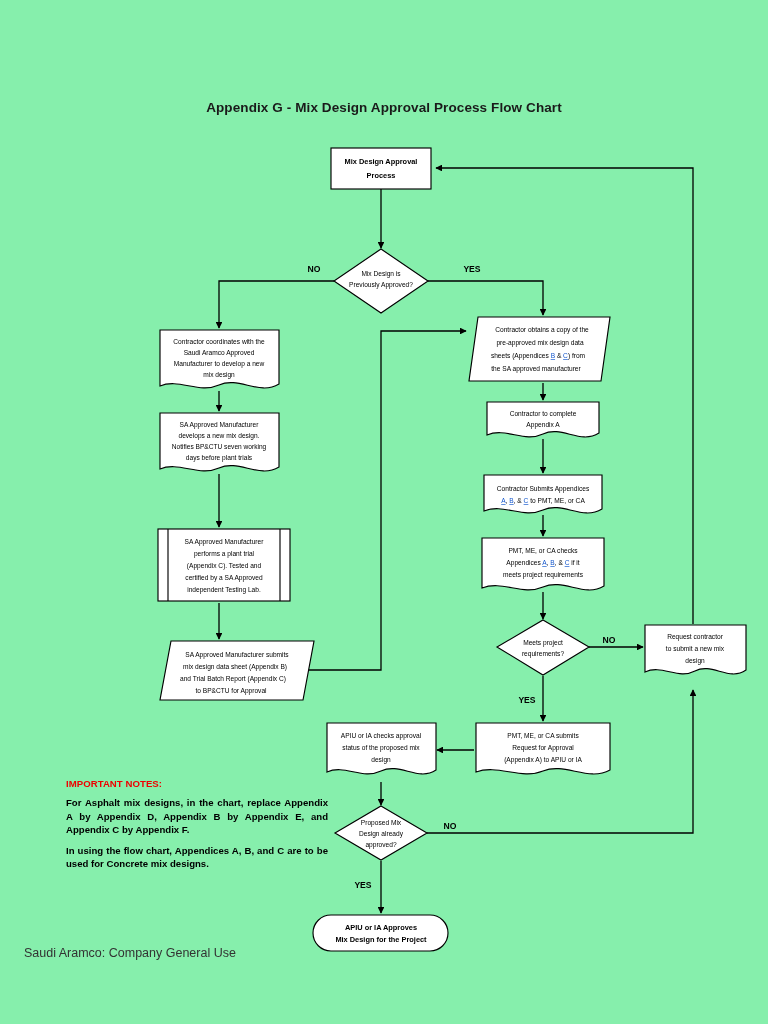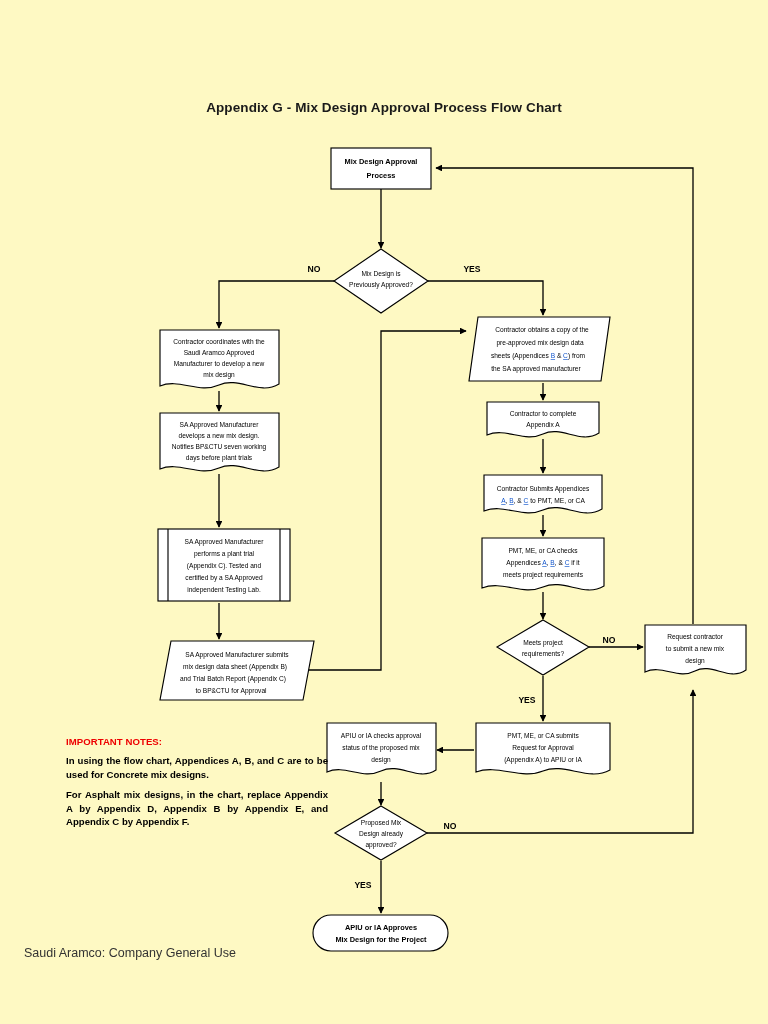--- a/index.html
+++ b/index.html
@@ -12,21 +12,21 @@
     height: 1024px;
     position: relative;
     font-family: "Liberation Sans", sans-serif;
     color: #000000;
     overflow: hidden;
   }
   #page {
     position: relative;
     width: 768px;
     height: 1024px;
-    background: #fef9c3;
+    background: #86efac;
   }
   #chart-title {
     position: absolute;
     left: 0;
     top: 100px;
     width: 768px;
     text-align: center;
     font-size: 13.5px;
     font-weight: bold;
     letter-spacing: 0.1px;
@@ -35,21 +35,21 @@
   #flow-svg {
     position: absolute;
     left: 0;
     top: 0;
     width: 768px;
     height: 1024px;
   }
   #notes-block {
     position: absolute;
     left: 66px;
-    top: 736px;
+    top: 778px;
     width: 262px;
   }
   #notes-title {
     color: #ee0000;
     font-weight: bold;
     font-size: 9.6px;
     margin-bottom: 7px;
     letter-spacing: 0.05px;
   }
   .note-para {
@@ -269,19 +269,19 @@
 
     <g>
       <rect class="shape" x="313" y="915" width="135" height="36" rx="18" ry="18"></rect>
       <text class="node-text bold" x="381" y="930">APIU or IA Approves</text>
       <text class="node-text bold" x="381" y="942">Mix Design for the Project</text>
     </g>
   </svg>
 
   <div id="notes-block">
     <div id="notes-title">IMPORTANT NOTES:</div>
+    <div class="note-para">For Asphalt mix designs, in the chart, replace Appendix A by Appendix D, Appendix B by Appendix E, and Appendix C by Appendix F.</div>
     <div class="note-para">In using the flow chart, Appendices A, B, and C are to be used for Concrete mix designs.</div>
-    <div class="note-para">For Asphalt mix designs, in the chart, replace Appendix A by Appendix D, Appendix B by Appendix E, and Appendix C by Appendix F.</div>
   </div>
 
   <div id="footer-text">Saudi Aramco: Company General Use</div>
 
 </div>
 
 </body></html>

